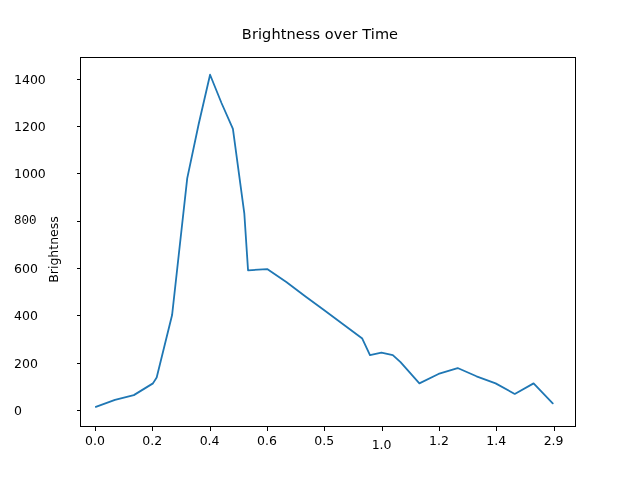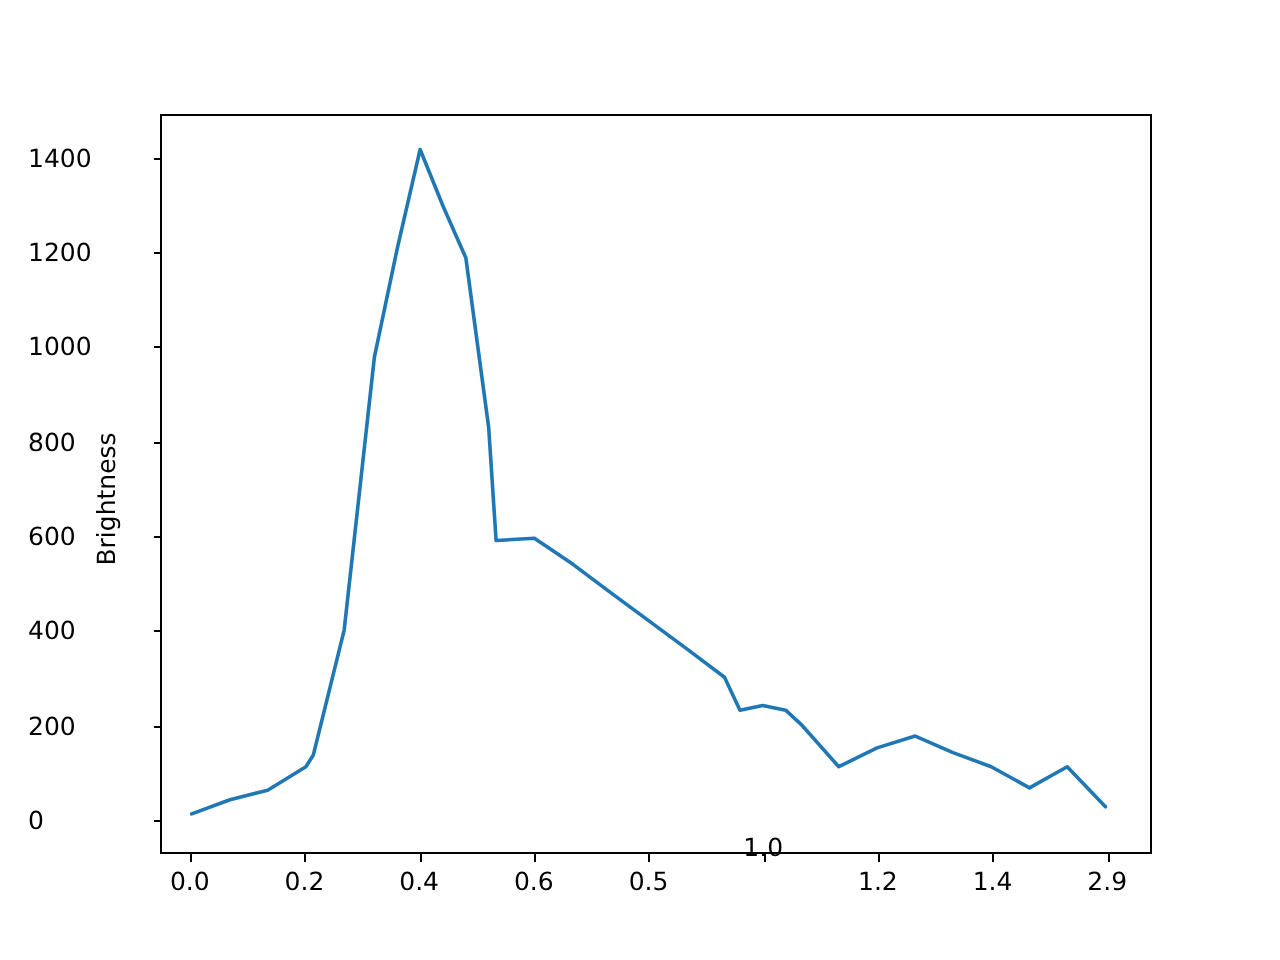--- a/index.html
+++ b/index.html
@@ -110,56 +110,57 @@
     width: 640px;
     height: 480px;
     pointer-events: none;
   }
 </style>
 </head>
 <body>
 
 <div id="figure">
 
+  <div id="chart-title">Brightness over Time</div>
 
   <div id="plot-area">
     <svg id="data-svg" viewBox="0 0 496 370" preserveAspectRatio="none">
       <polyline id="series-path" fill="none" stroke="#1f77b4" stroke-width="1.8" stroke-linejoin="round" stroke-linecap="round" vector-effect="non-scaling-stroke" points="14.91,350.81 34.12,343.71 53.04,338.97 72.25,327.13 75.98,321.20 91.46,258.43 106.65,121.04 118.12,66.56 129.59,16.82 141.06,45.24 152.53,71.30 164.00,156.57 167.72,213.43 186.93,212.24 206.14,225.27 225.06,239.48 244.27,253.69 263.48,267.91 282.40,282.12 290.15,298.70 301.61,296.33 313.08,298.70 320.82,305.81 339.75,327.13 358.95,317.65 378.16,311.73 397.09,320.02 416.30,327.13 435.51,337.78 454.43,327.13 473.64,347.26"></polyline>
     </svg>
   </div>
 
   <div id="tick-layer">
       <div class="ytick-mark" style="left: 76.5px; top: 410.182px;"></div>
       <div class="ytick-label" style="left: 14px; top: 410.182px;">0</div>
       <div class="ytick-mark" style="left: 76.5px; top: 362.807px;"></div>
       <div class="ytick-label" style="left: 14px; top: 362.807px;">200</div>
       <div class="ytick-mark" style="left: 76.5px; top: 315.431px;"></div>
       <div class="ytick-label" style="left: 14px; top: 315.431px;">400</div>
       <div class="ytick-mark" style="left: 76.5px; top: 268.056px;"></div>
       <div class="ytick-label" style="left: 14px; top: 268.056px;">600</div>
       <div class="ytick-mark" style="left: 76.5px; top: 220.681px;"></div>
-      <div class="ytick-label" style="left: 14px; top: 220.681px;">800</div>
+      <div class="ytick-label" style="left: 14px; top: 220.681px; font-family: Liberation Mono, monospace;">800</div>
       <div class="ytick-mark" style="left: 76.5px; top: 173.306px;"></div>
       <div class="ytick-label" style="left: 14px; top: 173.306px;">1000</div>
       <div class="ytick-mark" style="left: 76.5px; top: 125.931px;"></div>
       <div class="ytick-label" style="left: 14px; top: 125.931px;">1200</div>
       <div class="ytick-mark" style="left: 76.5px; top: 78.5557px;"></div>
       <div class="ytick-label" style="left: 14px; top: 78.5557px;">1400</div>
       <div class="xtick-mark" style="left: 94.9087px; top: 427px;"></div>
       <div class="xtick-label" style="left: 94.9087px; top: 433px;">0.0</div>
       <div class="xtick-mark" style="left: 152.25px; top: 427px;"></div>
       <div class="xtick-label" style="left: 152.25px; top: 433px;">0.2</div>
       <div class="xtick-mark" style="left: 209.591px; top: 427px;"></div>
       <div class="xtick-label" style="left: 209.591px; top: 433px;">0.4</div>
       <div class="xtick-mark" style="left: 266.932px; top: 427px;"></div>
       <div class="xtick-label" style="left: 266.932px; top: 433px;">0.6</div>
       <div class="xtick-mark" style="left: 324.273px; top: 427px;"></div>
       <div class="xtick-label" style="left: 324.273px; top: 433px;">0.5</div>
       <div class="xtick-mark" style="left: 381.614px; top: 427px;"></div>
-      <div class="xtick-label" style="left: 381.614px; top: 416px;">1.0</div>
+      <div class="xtick-label" style="left: 381.614px; top: 437px;">1.0</div>
       <div class="xtick-mark" style="left: 438.955px; top: 427px;"></div>
       <div class="xtick-label" style="left: 438.955px; top: 433px;">1.2</div>
       <div class="xtick-mark" style="left: 496.296px; top: 427px;"></div>
       <div class="xtick-label" style="left: 496.296px; top: 433px;">1.4</div>
       <div class="xtick-mark" style="left: 553.637px; top: 427px;"></div>
       <div class="xtick-label" style="left: 553.637px; top: 433px;">2.9</div>
     </div>
 
   <div id="ylabel">Brightness</div>
 

